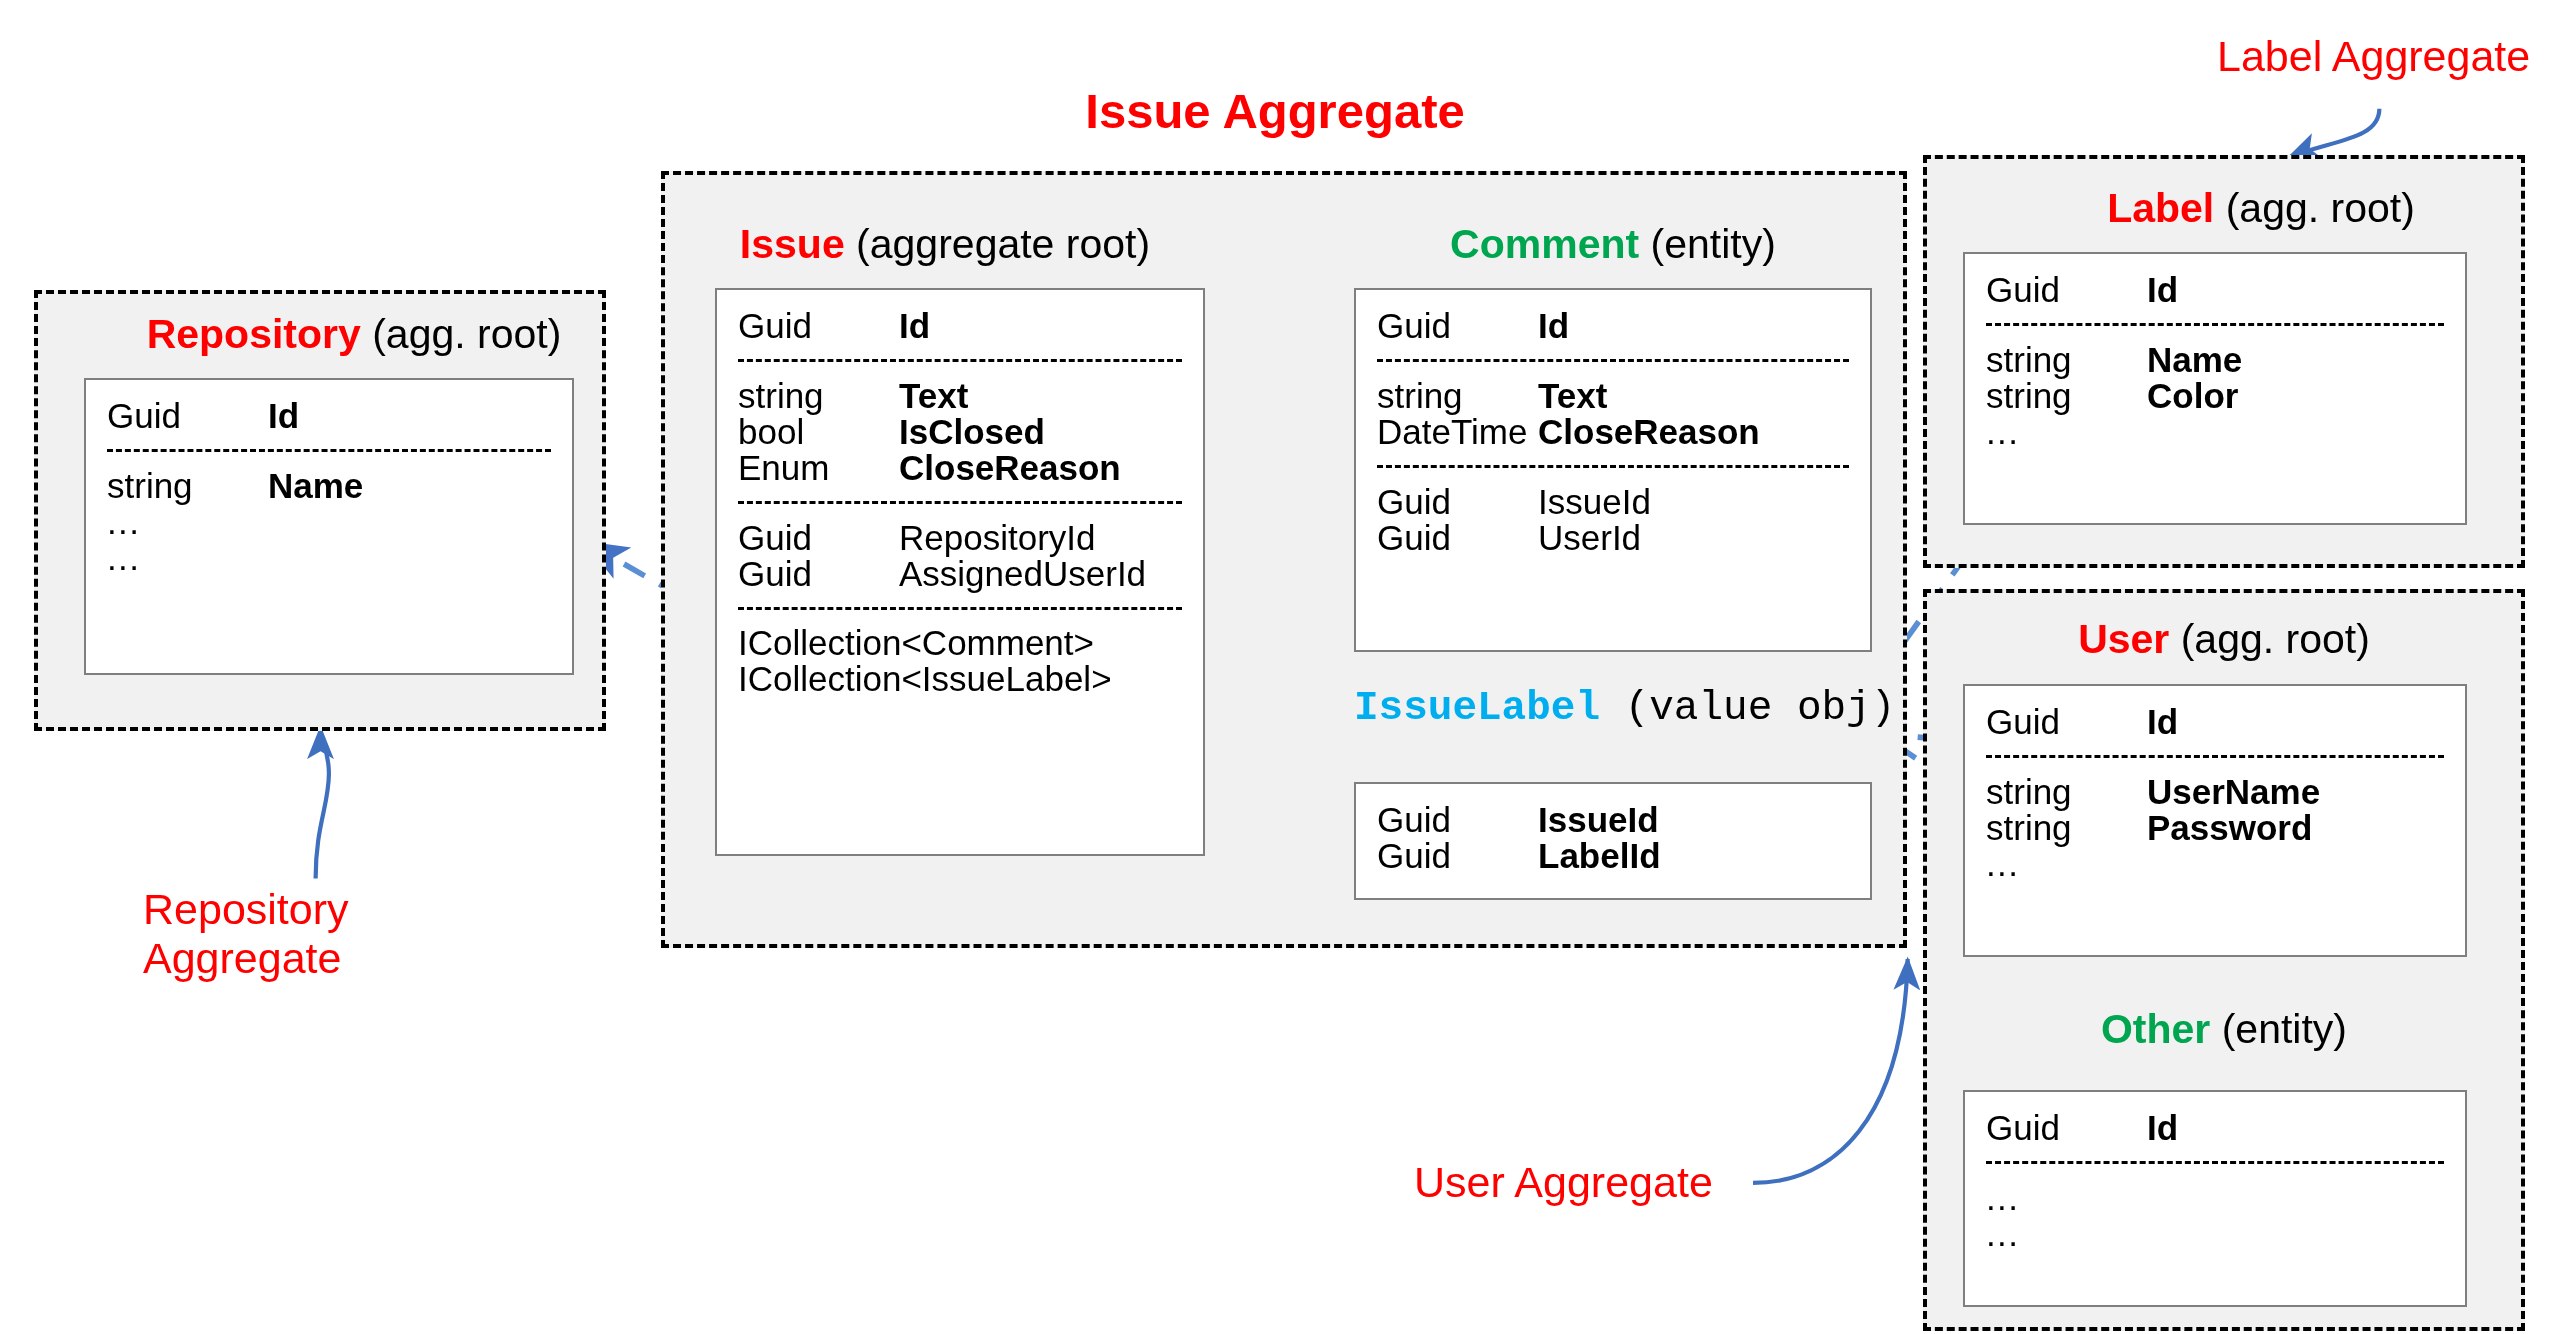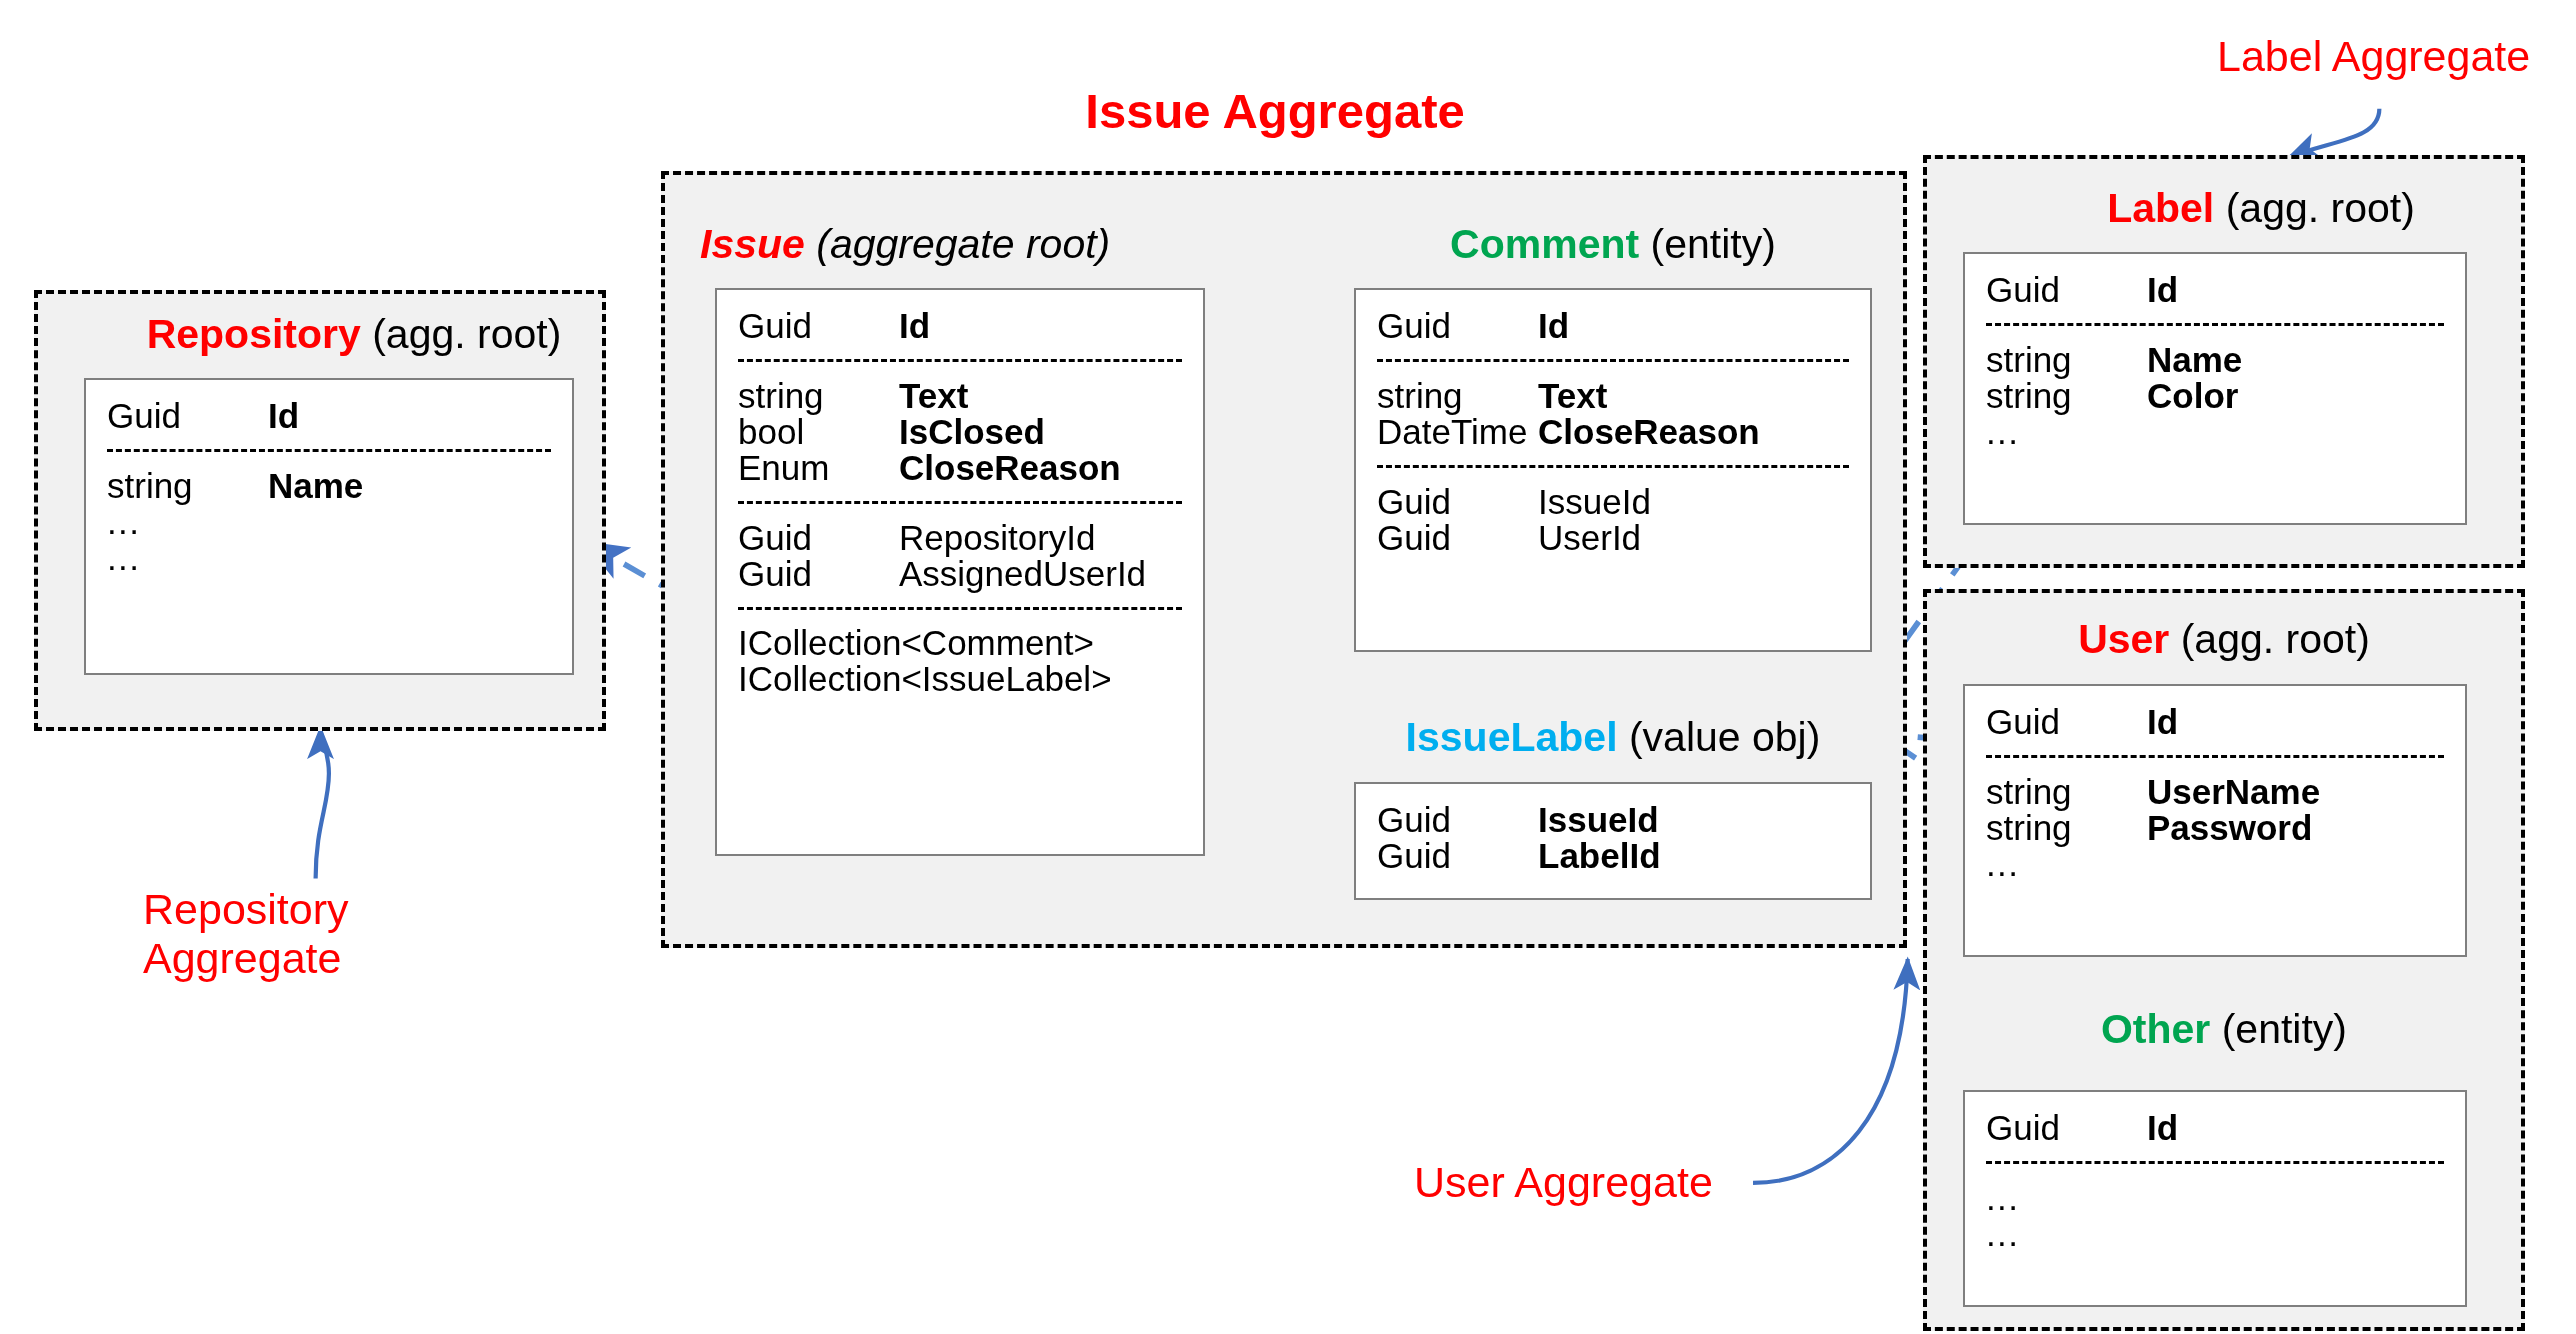--- a/index.html
+++ b/index.html
@@ -181,21 +181,21 @@
     </div>
   </div>
 
   <div class="annot" style="left:143px; top:885px; width:392px;">Repository
 Aggregate</div>
 
   <div class="agg-heading" style="left:652px; top:87px; width:1246px; text-align:center;">Issue Aggregate</div>
 
   <div class="agg-box" style="left:661px; top:171px; width:1246px; height:777px;"></div>
 
-  <div class="ent-title" style="left:700px; top:224px; width:490px; font-style:italic;">
+  <div class="ent-title" style="left:700px; top:224px; width:490px; text-align:center;">
     <span class="nm red">Issue</span>
     <span>(aggregate root)</span>
   </div>
 
   <div class="ent-table" style="left:715px; top:288px; width:490px; height:568px;">
     <div class="rows">
       <div class="row">
         <span class="ty">Guid</span>
         <span class="fld b">Id</span>
       </div>
@@ -256,21 +256,21 @@
         <span class="ty">Guid</span>
         <span class="fld">IssueId</span>
       </div>
       <div class="row">
         <span class="ty">Guid</span>
         <span class="fld">UserId</span>
       </div>
     </div>
   </div>
 
-  <div class="ent-title" style="left:1354px; top:717px; width:518px; text-align:center;">
+  <div class="ent-title" style="left:1354px; top:688px; width:518px; text-align:center;font-family:Liberation Mono, monospace;">
     <span class="nm cyan">IssueLabel</span>
     <span>(value obj)</span>
   </div>
 
   <div class="ent-table" style="left:1354px; top:782px; width:518px; height:118px;">
     <div class="rows">
       <div class="row">
         <span class="ty">Guid</span>
         <span class="fld b">IssueId</span>
       </div>

